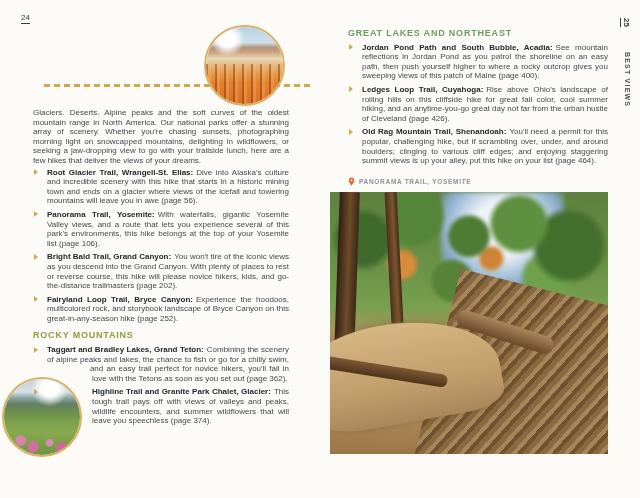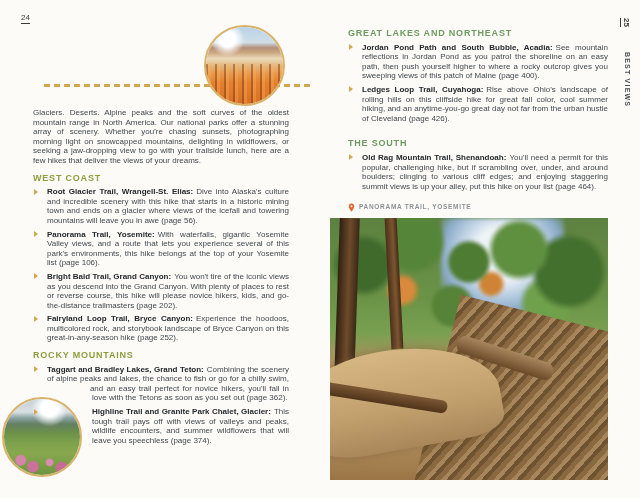--- a/index.html
+++ b/index.html
@@ -111,21 +111,20 @@
 
     <div class="circle-photo circle-top">
       <div class="art bryce-base"></div>
       <div class="bryce-stripes"></div>
     </div>
 
     <div class="content-l">
       <p class="intro">Glaciers. Deserts. Alpine peaks and the soft curves of the oldest mountain range in North America. Our national parks offer a stunning array of scenery. Whether you're chasing sunsets, photographing morning light on snowcapped mountains, delighting in wildflowers, or seeking a jaw-dropping view to go with your trailside lunch, here are a few hikes that deliver the views of your dreams.</p>
 
       <div class="section">
-        <h2>WEST COAST</h2>
         <div class="item">
           <span class="tri"></span>
           <span class="lead">Root Glacier Trail, Wrangell-St. Elias:</span><span class="body">Dive into Alaska's culture and incredible scenery with this hike that starts in a historic mining town and ends on a glacier where views of the icefall and towering mountains will leave you in awe (page 56).</span>
         </div>
         <div class="item">
           <span class="tri"></span>
           <span class="lead">Panorama Trail, Yosemite:</span><span class="body">With waterfalls, gigantic Yosemite Valley views, and a route that lets you experience several of this park's environments, this hike belongs at the top of your Yosemite list (page 106).</span>
         </div>
       </div>
 
@@ -169,21 +168,20 @@
           <span class="tri"></span>
           <span class="lead">Jordan Pond Path and South Bubble, Acadia:</span><span class="body">See mountain reflections in Jordan Pond as you patrol the shoreline on an easy path, then push yourself higher to where a rocky outcrop gives you sweeping views of this patch of Maine (page 400).</span>
         </div>
         <div class="item">
           <span class="tri"></span>
           <span class="lead">Ledges Loop Trail, Cuyahoga:</span><span class="body">Rise above Ohio's landscape of rolling hills on this cliffside hike for great fall color, cool summer hiking, and an anytime-you-go great day not far from the urban hustle of Cleveland (page 426).</span>
         </div>
       </div>
 
       <div class="section">
-        <h2>THE SOUTH</h2>
         <div class="item">
           <span class="tri"></span>
           <span class="lead">Old Rag Mountain Trail, Shenandoah:</span><span class="body">You'll need a permit for this popular, challenging hike, but if scrambling over, under, and around boulders; clinging to various cliff edges; and enjoying staggering summit views is up your alley, put this hike on your list (page 464).</span>
         </div>
       </div>
 
       <div class="caption-row">
         <svg width="7" height="9" viewBox="0 0 24 30">
           <path d="M12 1C6.5 1 2.5 5 2.5 10.5 2.5 17.5 12 29 12 29s9.5-11.5 9.5-18.5C21.5 5 17.5 1 12 1z" fill="#e2662c"></path>
           <circle cx="12" cy="10.5" r="3.4" fill="#ffffff"></circle>

